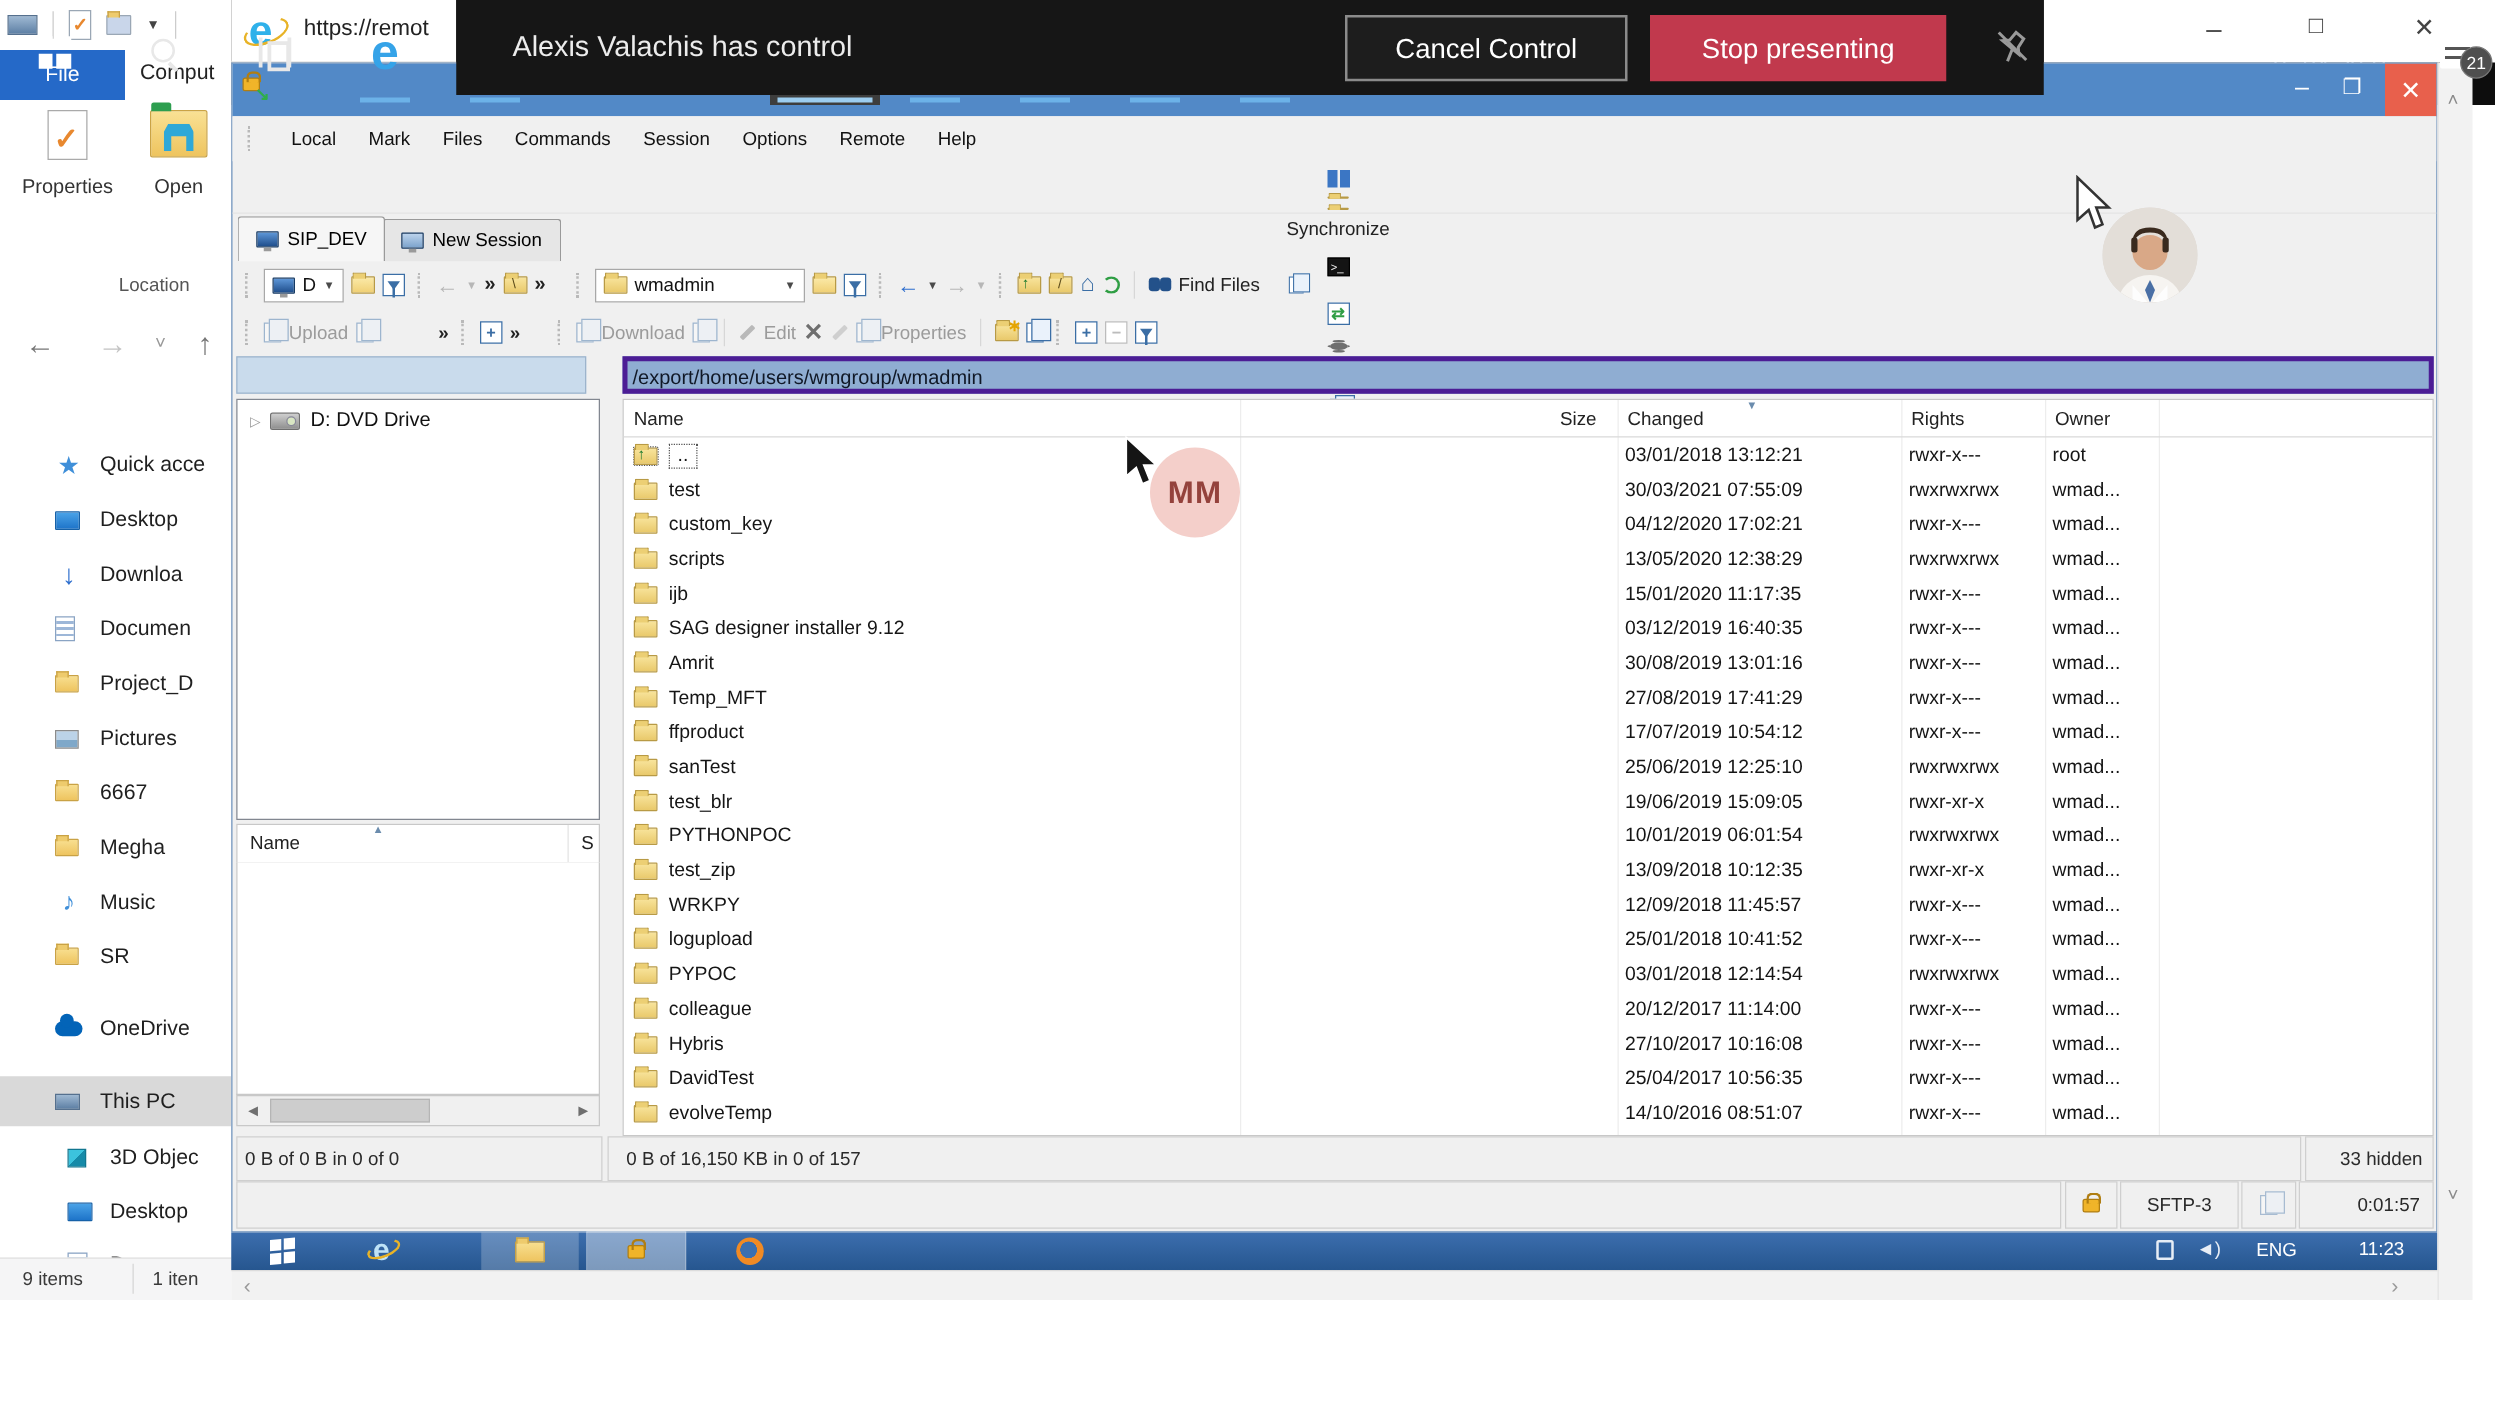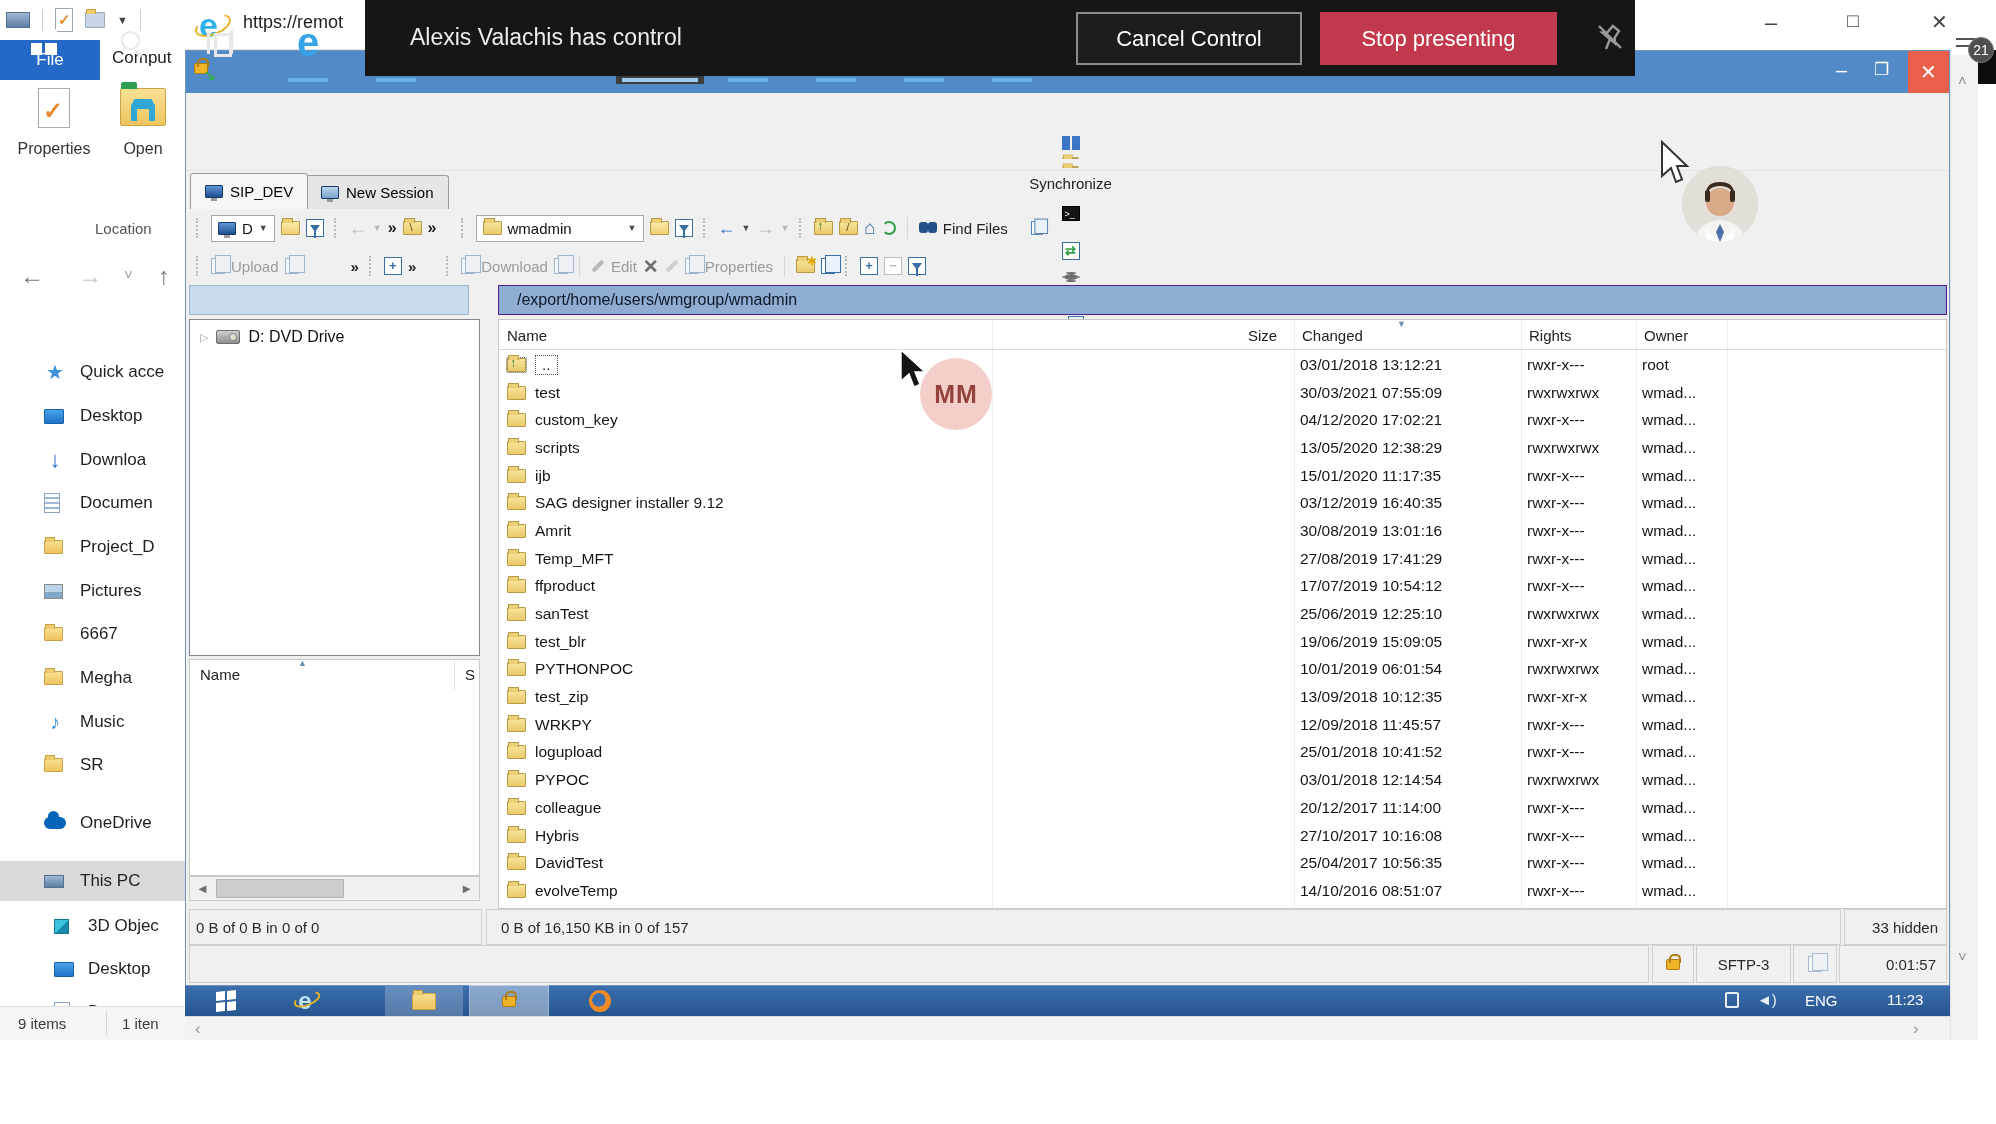--- a/index.html
+++ b/index.html
@@ -47,21 +47,21 @@
   #ws-title { position:absolute; left:0; top:0; width:100%; height:42px; background:#5289c7; }
   #ws-menubar { position:absolute; left:0; top:42px; width:100%; height:36px; background:#f0f0f0; display:flex; align-items:center; gap:26px; padding-left:8px; font-size:15px; color:#111; }
   #ws-toolbar { position:absolute; left:0; top:78px; width:100%; height:42px; display:flex; align-items:center; padding-left:6px; font-size:15px; color:#222; gap:7px; border-bottom:1px solid #e3e3e3;flex-direction:column; }
   #ws-tabs { position:absolute; left:0; top:120px; width:100%; height:38px; }
   .ws-tab { position:absolute; top:4px; height:34px; display:flex; align-items:center; gap:7px; padding:0 14px; font-size:15px; border:1px solid #9a9a9a; border-bottom:none; background:#e6e6e6; border-radius:3px 3px 0 0; }
   .ws-tab.active { background:#f6f6f6; height:36px; top:2px; z-index:2; }
   #ws-dirbar { position:absolute; left:0; top:158px; width:100%; height:38px; display:flex; align-items:center; padding-left:6px; gap:6px; }
   #ws-cmdbar { position:absolute; left:0; top:196px; width:100%; height:38px; display:flex; align-items:center; padding-left:6px; gap:6px; font-size:15px; color:#9b9b9b; }
   .combo { display:flex; align-items:center; gap:6px; background:#fff; border:1px solid #a8a8a8; height:27px; padding:0 6px; font-size:15px; color:#111; }
   #ws-pathL { position:absolute; left:3px; top:234px; width:280px; height:30px; background:#c9dbec; border:1px solid #9db4cc; }
-  #ws-pathR { position:absolute; left:312px; top:234px; width:1449px; height:30px; background:#8fadd2; border:1px solid #4c1d95; font-size:16px; color:#101826; line-height:28px; padding-left:18px; }
+  #ws-pathR { position:absolute; left:312px; top:234px; width:1449px; height:30px; background:#8fadd2; border:4px solid #4c1d95; font-size:16px; color:#101826; line-height:28px; padding-left:4px; }
   #ws-left { position:absolute; left:3px; top:268px; width:293px; height:590px; background:#f0f0f0; }
   #ws-tree { position:absolute; left:0; top:0; width:291px; height:337px; background:#fff; border:1px solid #828790; font-size:15px; }
   #ws-lefthead { position:absolute; left:0; top:340px; width:291px; height:32px; background:#fff; border:1px solid #c8c8c8; font-size:15px; color:#222; }
   #ws-leftbody { position:absolute; left:0; top:371px; width:291px; height:186px; background:#fff; border:1px solid #c8c8c8; border-top:none; }
   #ws-lhs { position:absolute; left:0; top:557px; width:291px; height:25px; background:#f0f0f0; border:1px solid #c8c8c8; color:#6f6f6f; font-size:13px; }
   #ws-files { position:absolute; left:312px; top:268px; width:1449px; height:590px; background:#fff; border:1px solid #c8c8c8; overflow:hidden; }
   #ws-fhead { position:absolute; left:0; top:0; width:100%; height:30px; border-bottom:1px solid #d9d9d9; font-size:15px; color:#222; }
   .fh { position:absolute; top:7px; }
   .gridline { position:absolute; top:0; width:1px; height:100%; background:#ededed; }
   #file-rows { position:absolute; left:0; top:31px; width:100%; }
@@ -285,20 +285,33 @@
 
   <div id="winscp" class="abs">
 
     <div id="ws-title">
       <span class="abs" style="left:8px;top:8px;"><span class="lockic"></span><i style="position:absolute;left:10px;top:8px;font-style:normal;color:#2fae4a;font-size:14px;font-weight:bold;">↘</i></span>
       <span class="abs" style="left:1650px;top:8px;color:#fff;font-size:20px;">–</span>
       <span class="abs" style="left:1688px;top:8px;color:#fff;font-size:17px;">❐</span>
       <span class="abs" style="left:1722px;top:0;width:41px;height:42px;background:#e8604c;color:#fff;font-size:20px;display:flex;align-items:center;justify-content:center;">✕</span>
     </div>
 
+    <div id="ws-menubar">
+      <span class="grip"></span>
+      <span id="menu-items" style="display:flex;gap:26px;">
+          <span>Local</span>
+          <span>Mark</span>
+          <span>Files</span>
+          <span>Commands</span>
+          <span>Session</span>
+          <span>Options</span>
+          <span>Remote</span>
+          <span>Help</span>
+        </span>
+    </div>
 
     <div id="ws-toolbar">
       <span class="grip"></span>
       <span style="display:inline-flex;gap:2px;">
           <i style="width:8px;height:14px;background:#3b76c4;display:block;"></i>
           <i style="width:8px;height:14px;background:#3b76c4;display:block;"></i>
         </span>
       <span class="fold" style="transform:scale(.9);"></span>
       <span class="fold" style="transform:scale(.9);"></span>
       <span>Synchronize</span>

